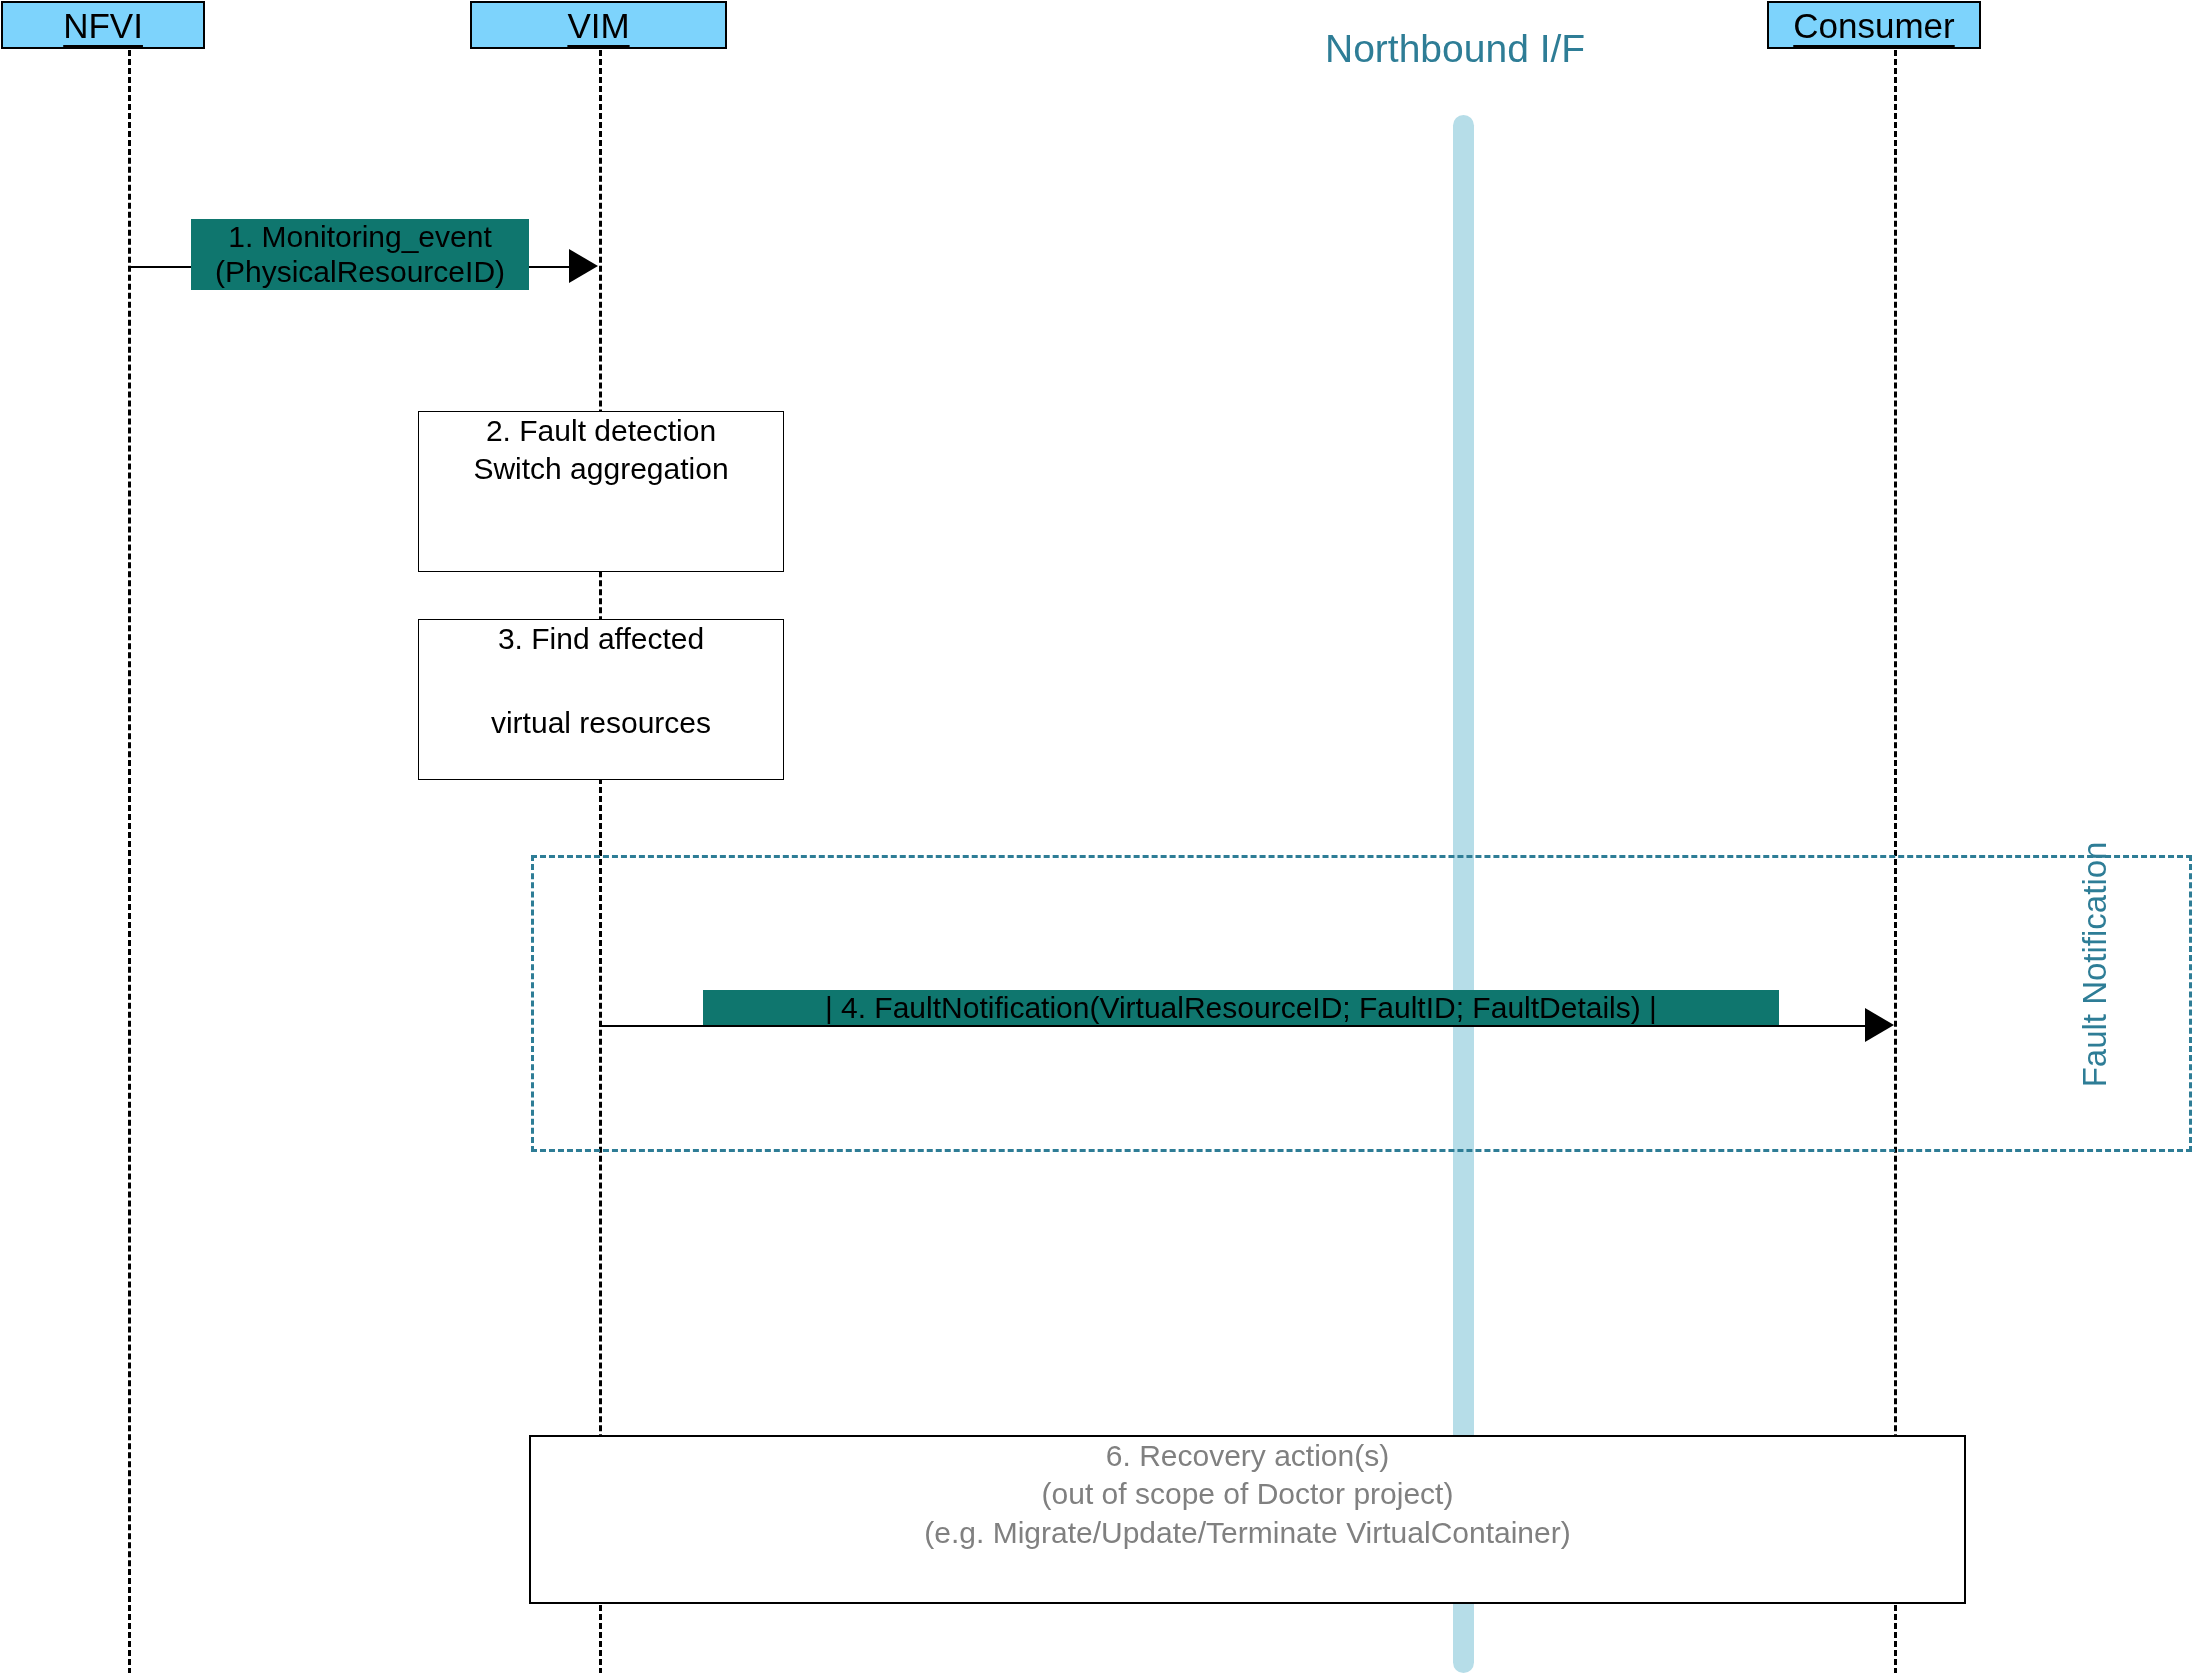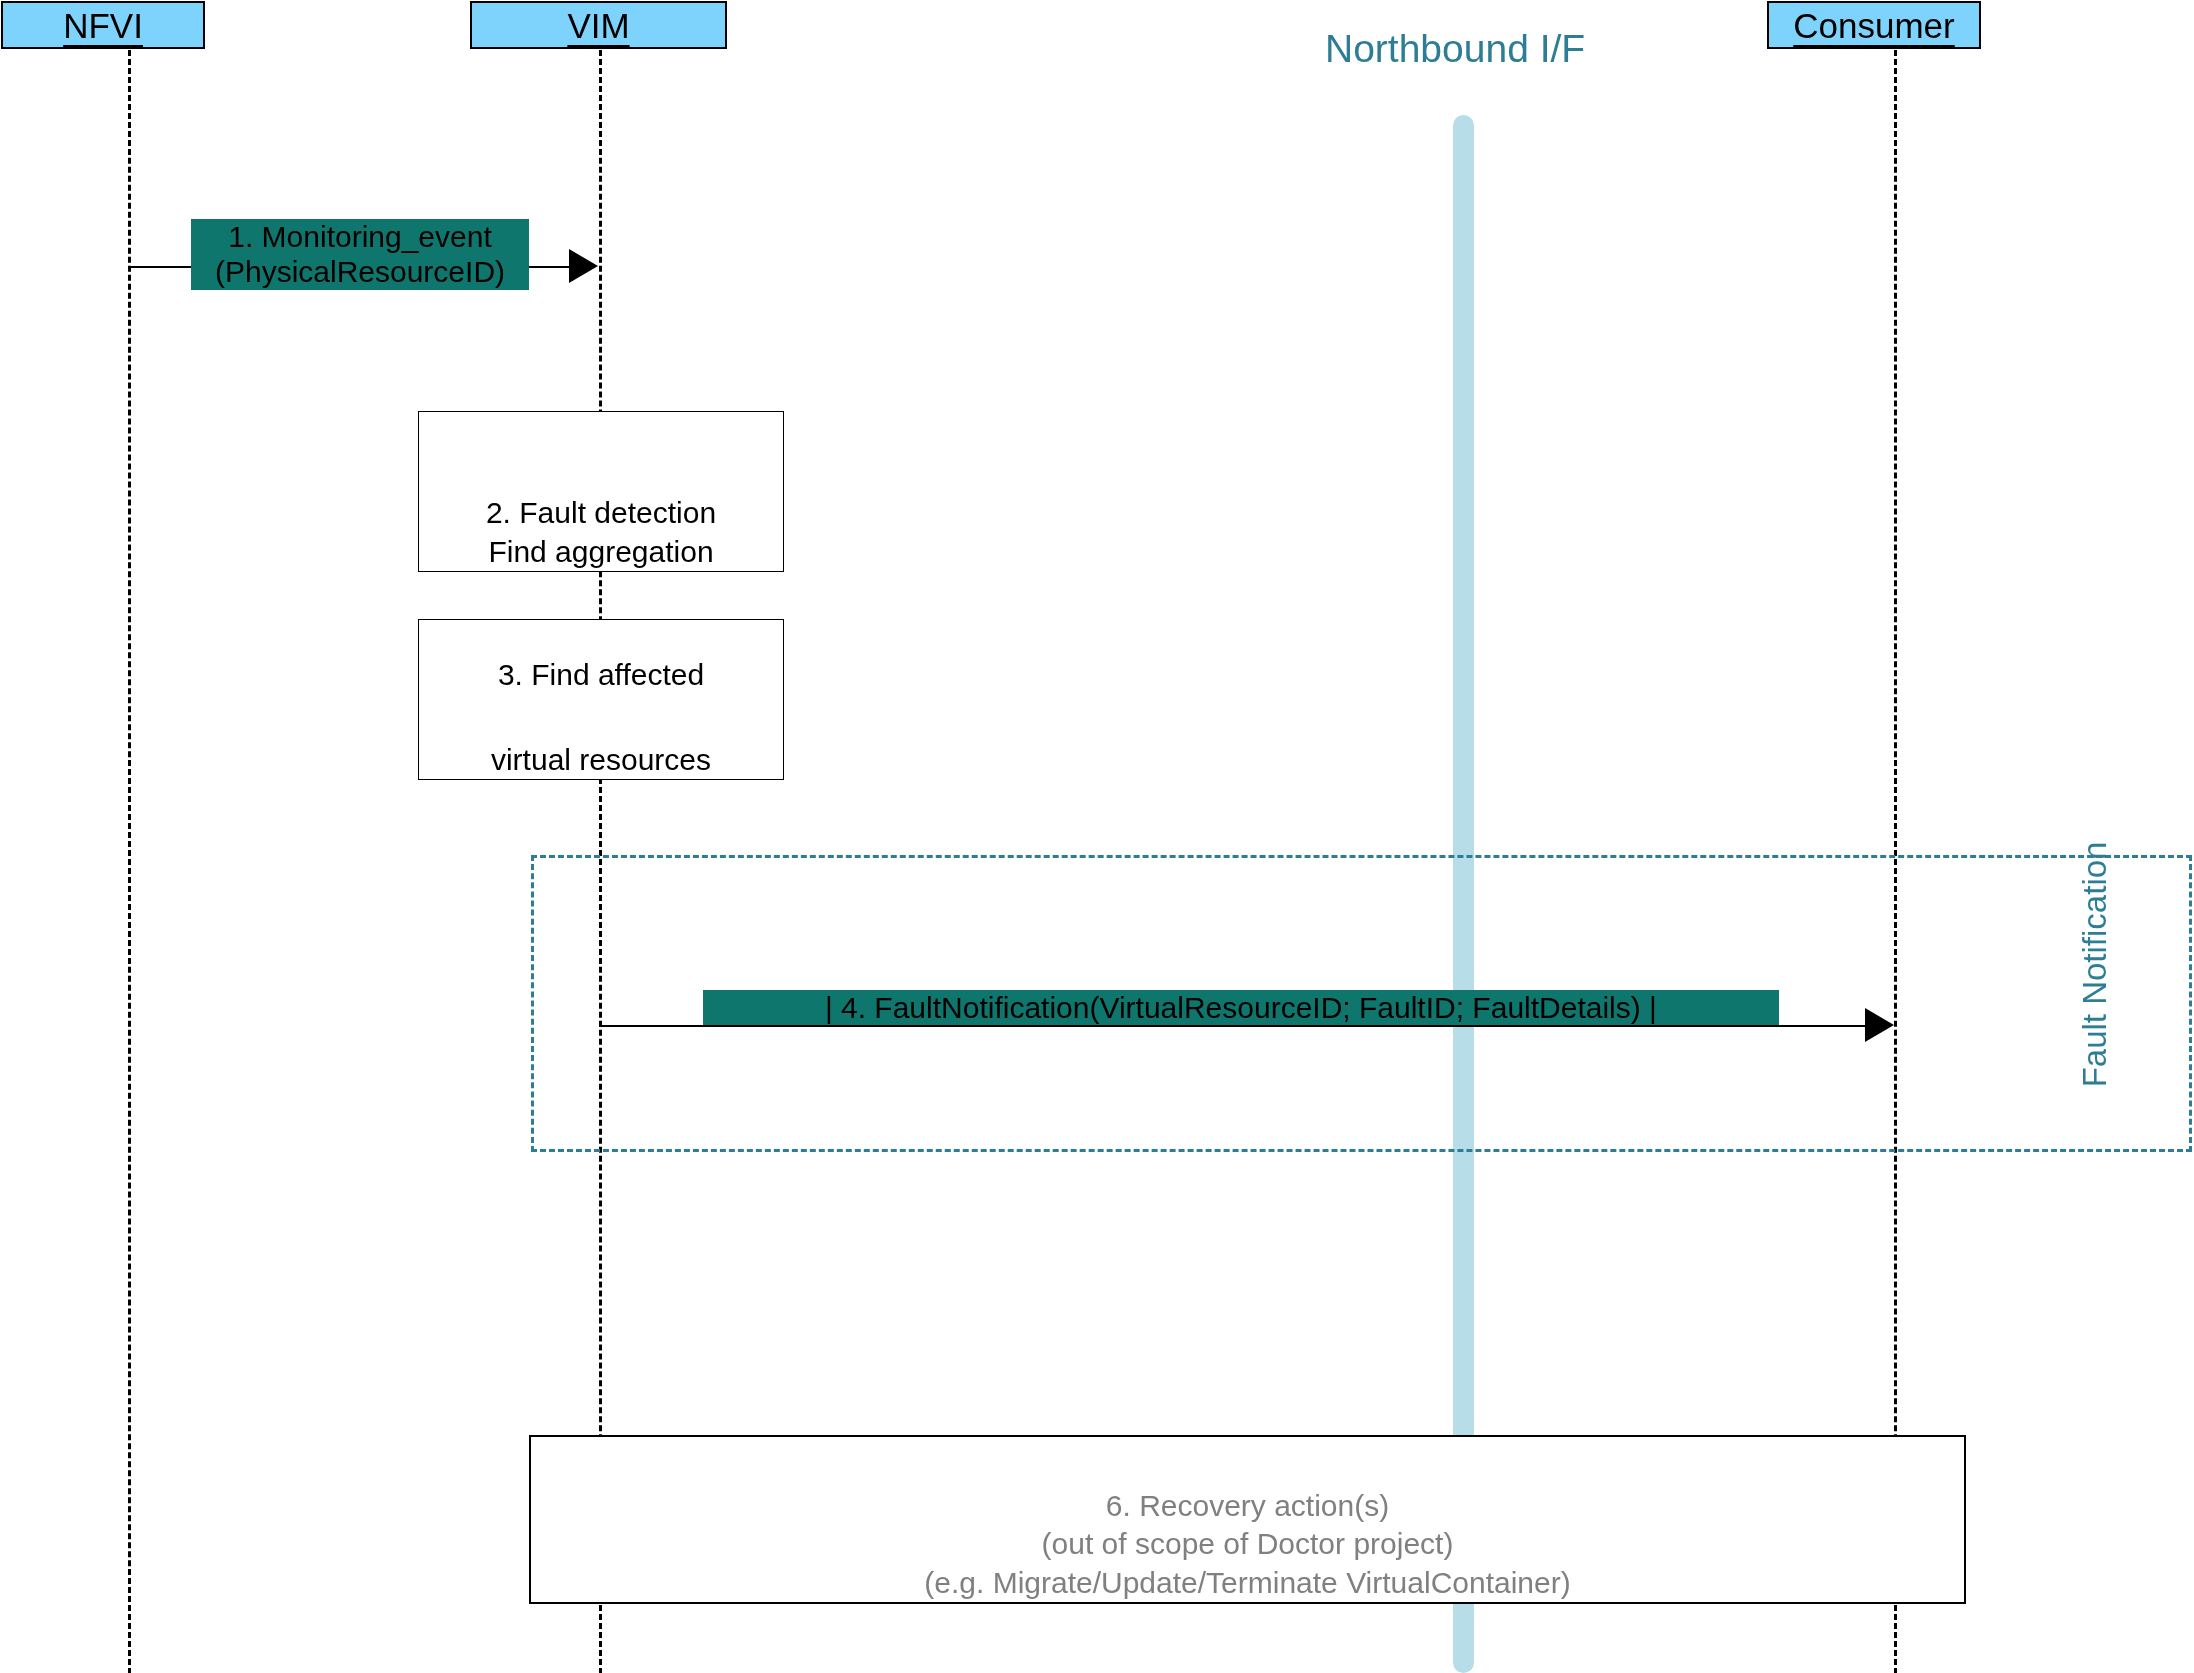--- a/index.html
+++ b/index.html
@@ -62,21 +62,21 @@
 
   
   .act-box {
     position: absolute;
     box-sizing: border-box;
     border: 1.7px solid #000000;
     background: #ffffff;
     display: flex;
     flex-direction: column;
     align-items: center;
-    justify-content: flex-end;
+    justify-content: flex-start;
     text-align: center;
   }
   .act-box .line {
     font-size: 30px;
     color: #000000;
     line-height: 1.28;
     white-space: nowrap;
   }
   .act-box.wide {
     border-width: 2.3px;
@@ -156,21 +156,21 @@
 
   <div class="msg-line" style="left:128px; top:266px; width:444px;"></div>
   <div class="arrowhead" style="left:569px; top:249px;"></div>
   <div class="msg-label" style="left:191px; top:219px; width:338px; font-size:30px;">
     <span class="l">1. Monitoring_event</span>
     <span class="l">(PhysicalResourceID)</span>
   </div>
 
   <div class="act-box" style="left:418px; top:411px; width:366px; height:161px;">
     <span class="line">2. Fault detection</span>
-    <span class="line">Find aggregation</span>
+    <span class="line">Switch aggregation</span>
   </div>
 
   <div class="act-box" style="left:418px; top:619px; width:366px; height:161px;gap:46px;">
     <span class="line">3. Find affected</span>
     <span class="line">virtual resources</span>
   </div>
 
   <div class="fragment" style="left:531px; top:855px; width:1661px; height:297px;"></div>
   <div class="fragment-label" style="left:1966px; top:945px; width:259px;">
     <span>Fault Notification</span>

